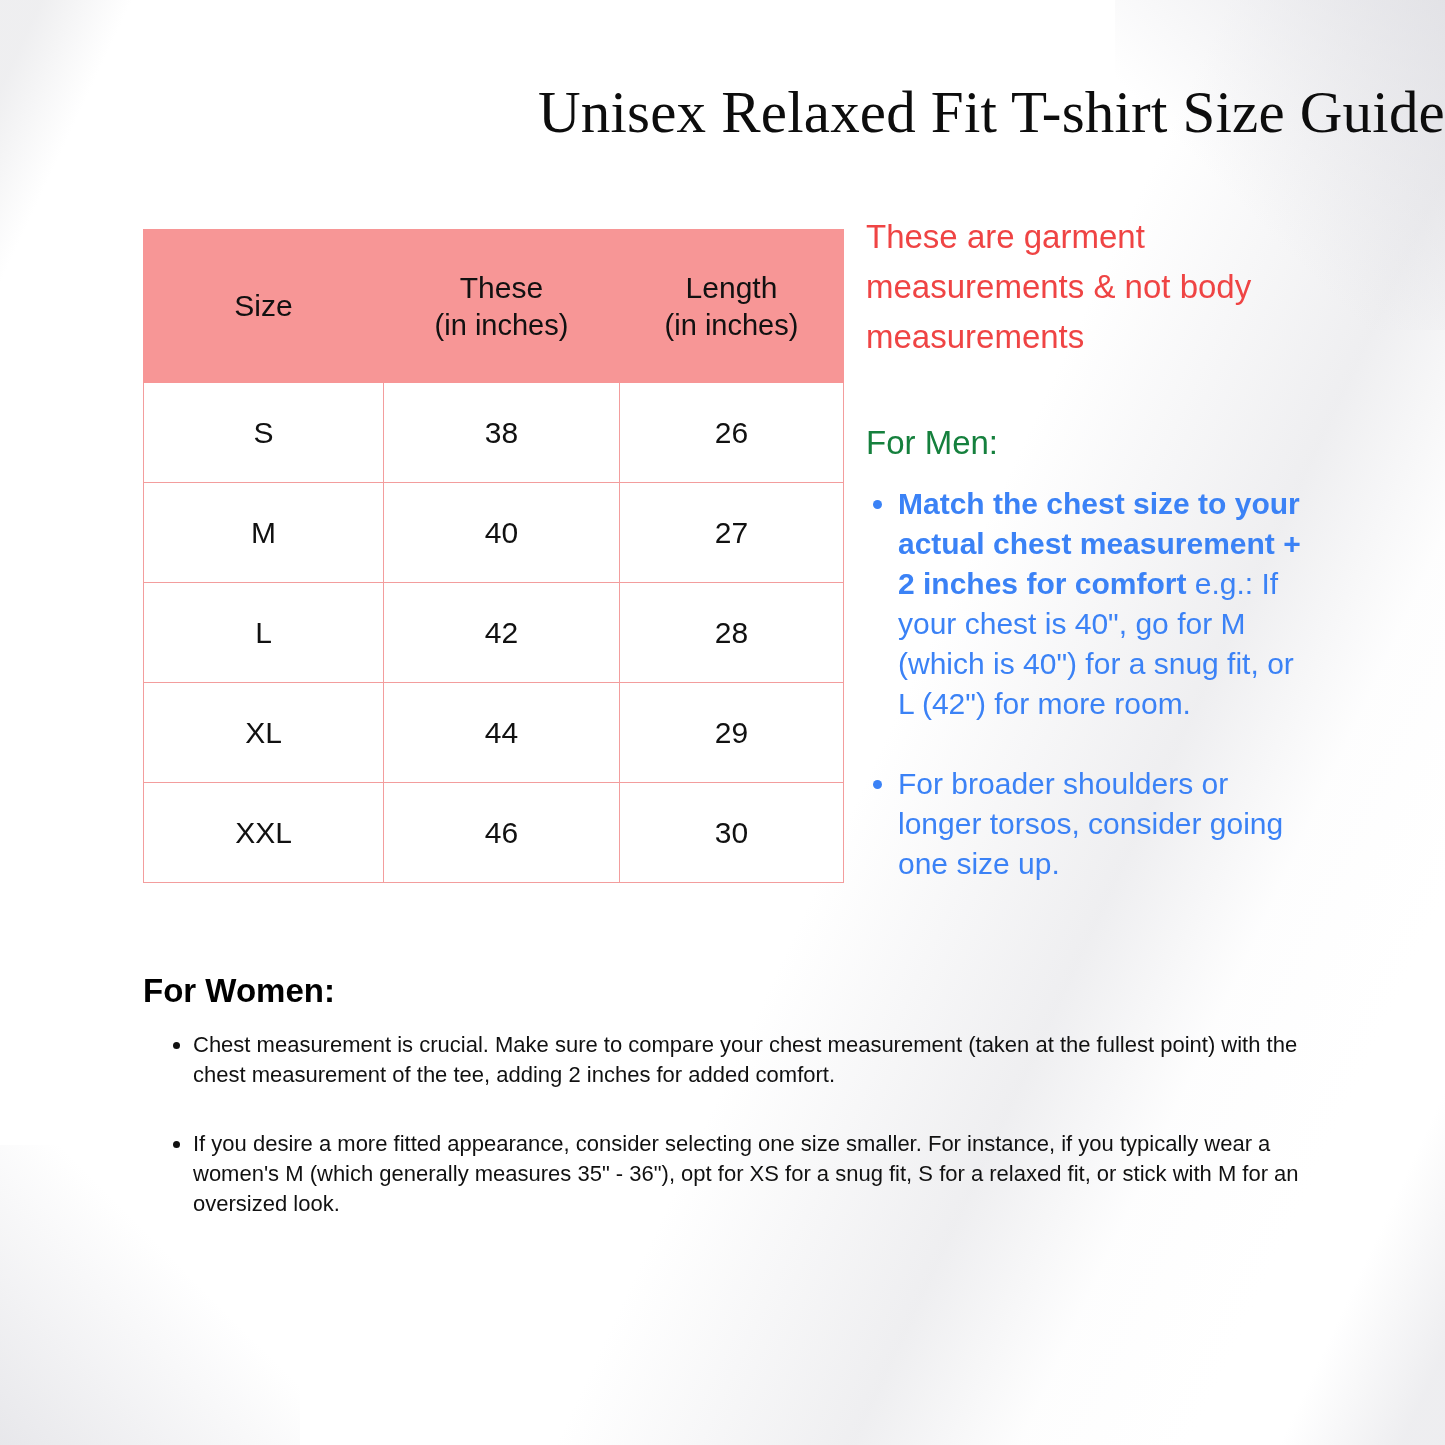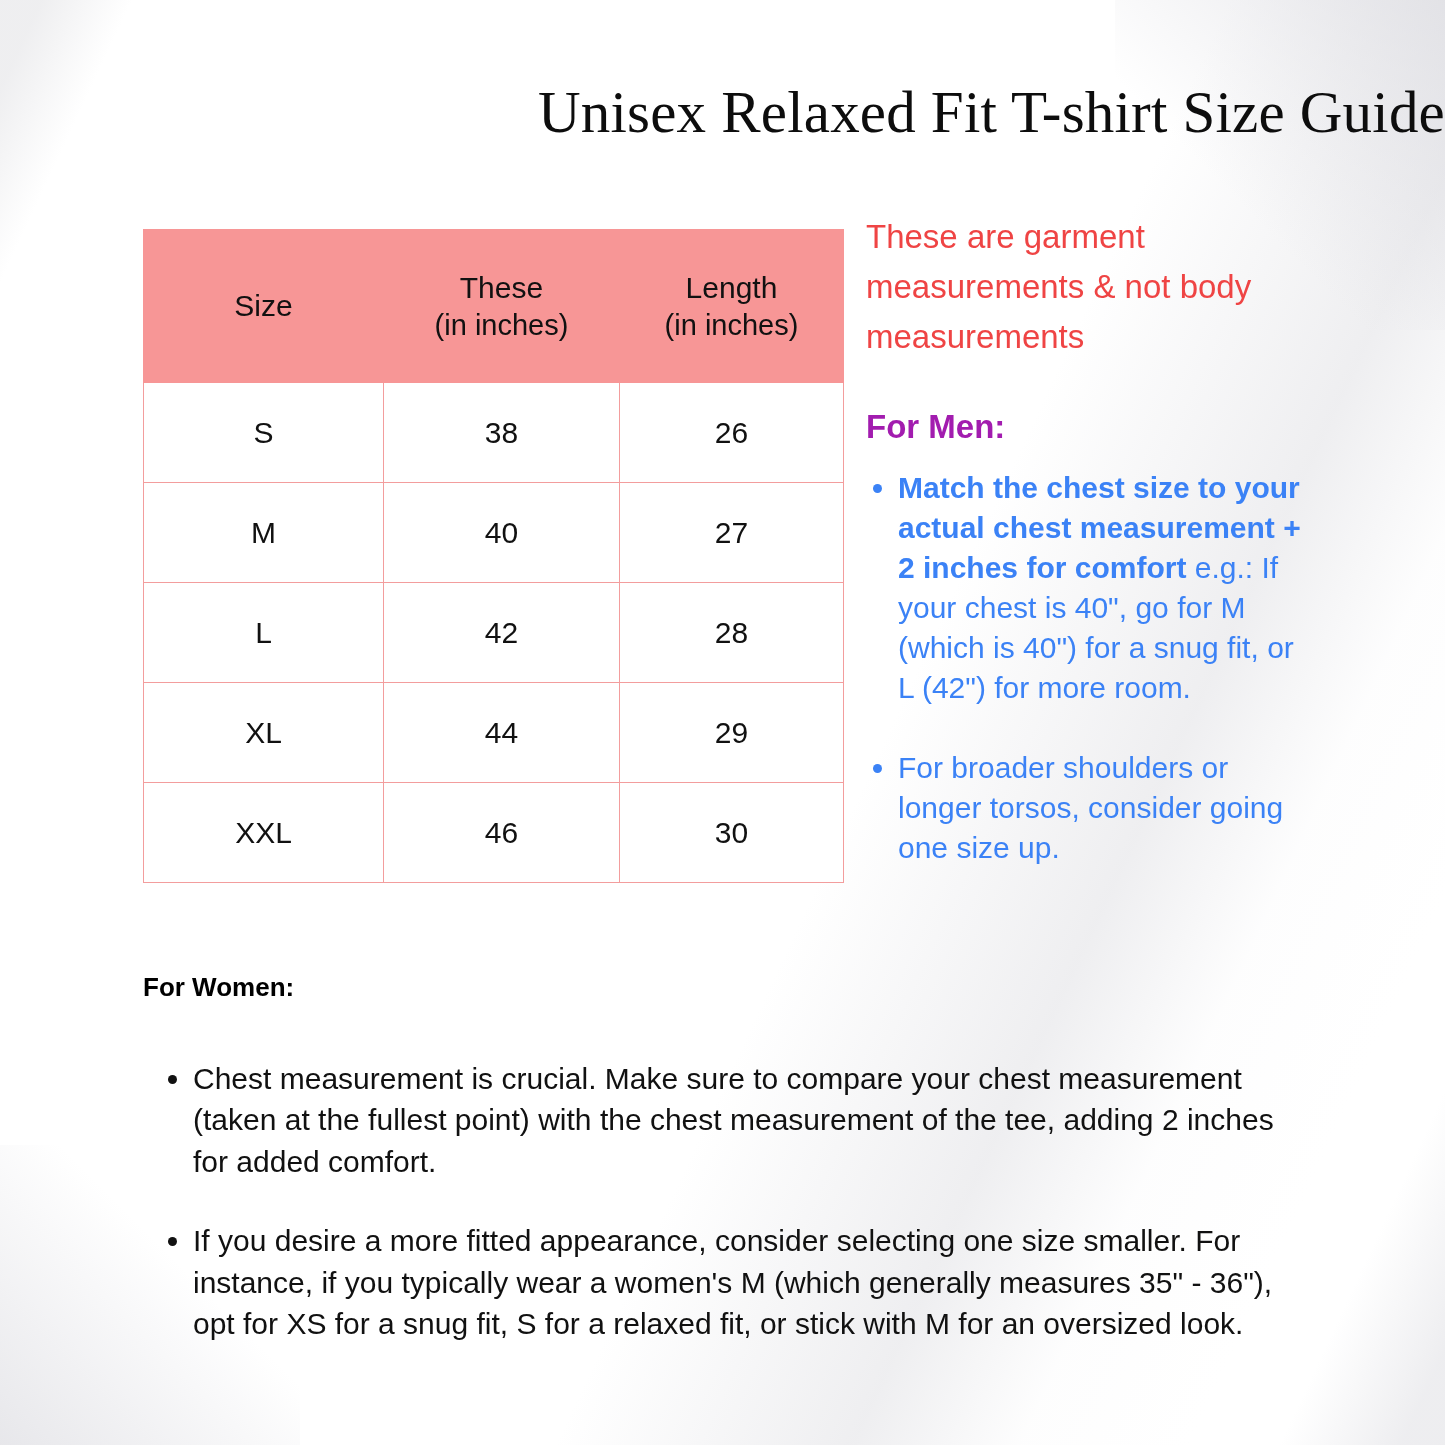--- a/index.html
+++ b/index.html
@@ -117,64 +117,63 @@
     left: 866px;
     top: 212px;
     width: 448px;
   }
   .note {
     font-size: 33px;
     line-height: 1.52;
     color: #ef4444;
   }
   .heading-men {
-    margin-top: 46px;
+    margin-top: 62px;
     font-size: 33px;
-    font-weight: bold;
-    color: #a21caf;
+    font-weight: normal;
+    color: #15803d;
   }
   ul.bullets {
     margin: 22px 0 0 0;
     padding-left: 32px;
     list-style: disc;
   }
   ul.bullets li {
     font-size: 30px;
     line-height: 1.33;
     margin-bottom: 40px;
     color: #3b82f6;
   }
   ul.bullets li:last-child { margin-bottom: 0; }
   .b { font-weight: bold; }
 
   .women-head {
     position: absolute;
     left: 143px;
     top: 972px;
-    font-size: 26px;
+    font-size: 33px;
     font-weight: bold;
     color: #000000;
   }
   .women-list {
     position: absolute;
     left: 143px;
     top: 1030px;
     width: 1165px;
   }
   .women-list ul {
     margin: 0;
     padding-left: 50px;
     list-style: disc;
   }
   .women-list li {
-    font-size: 30px;
+    font-size: 22px;
     line-height: 1.38;
     margin-bottom: 38px;
     color: #111111;
-    margin-top: 28px;
   }
   .women-list li:last-child { margin-bottom: 0; }
 </style>
 </head>
 <body>
 
 <div class="page">
   <div class="bg-streaks"></div>
   <div class="bg-corner-tr"></div>
   <div class="bg-corner-bl"></div>

